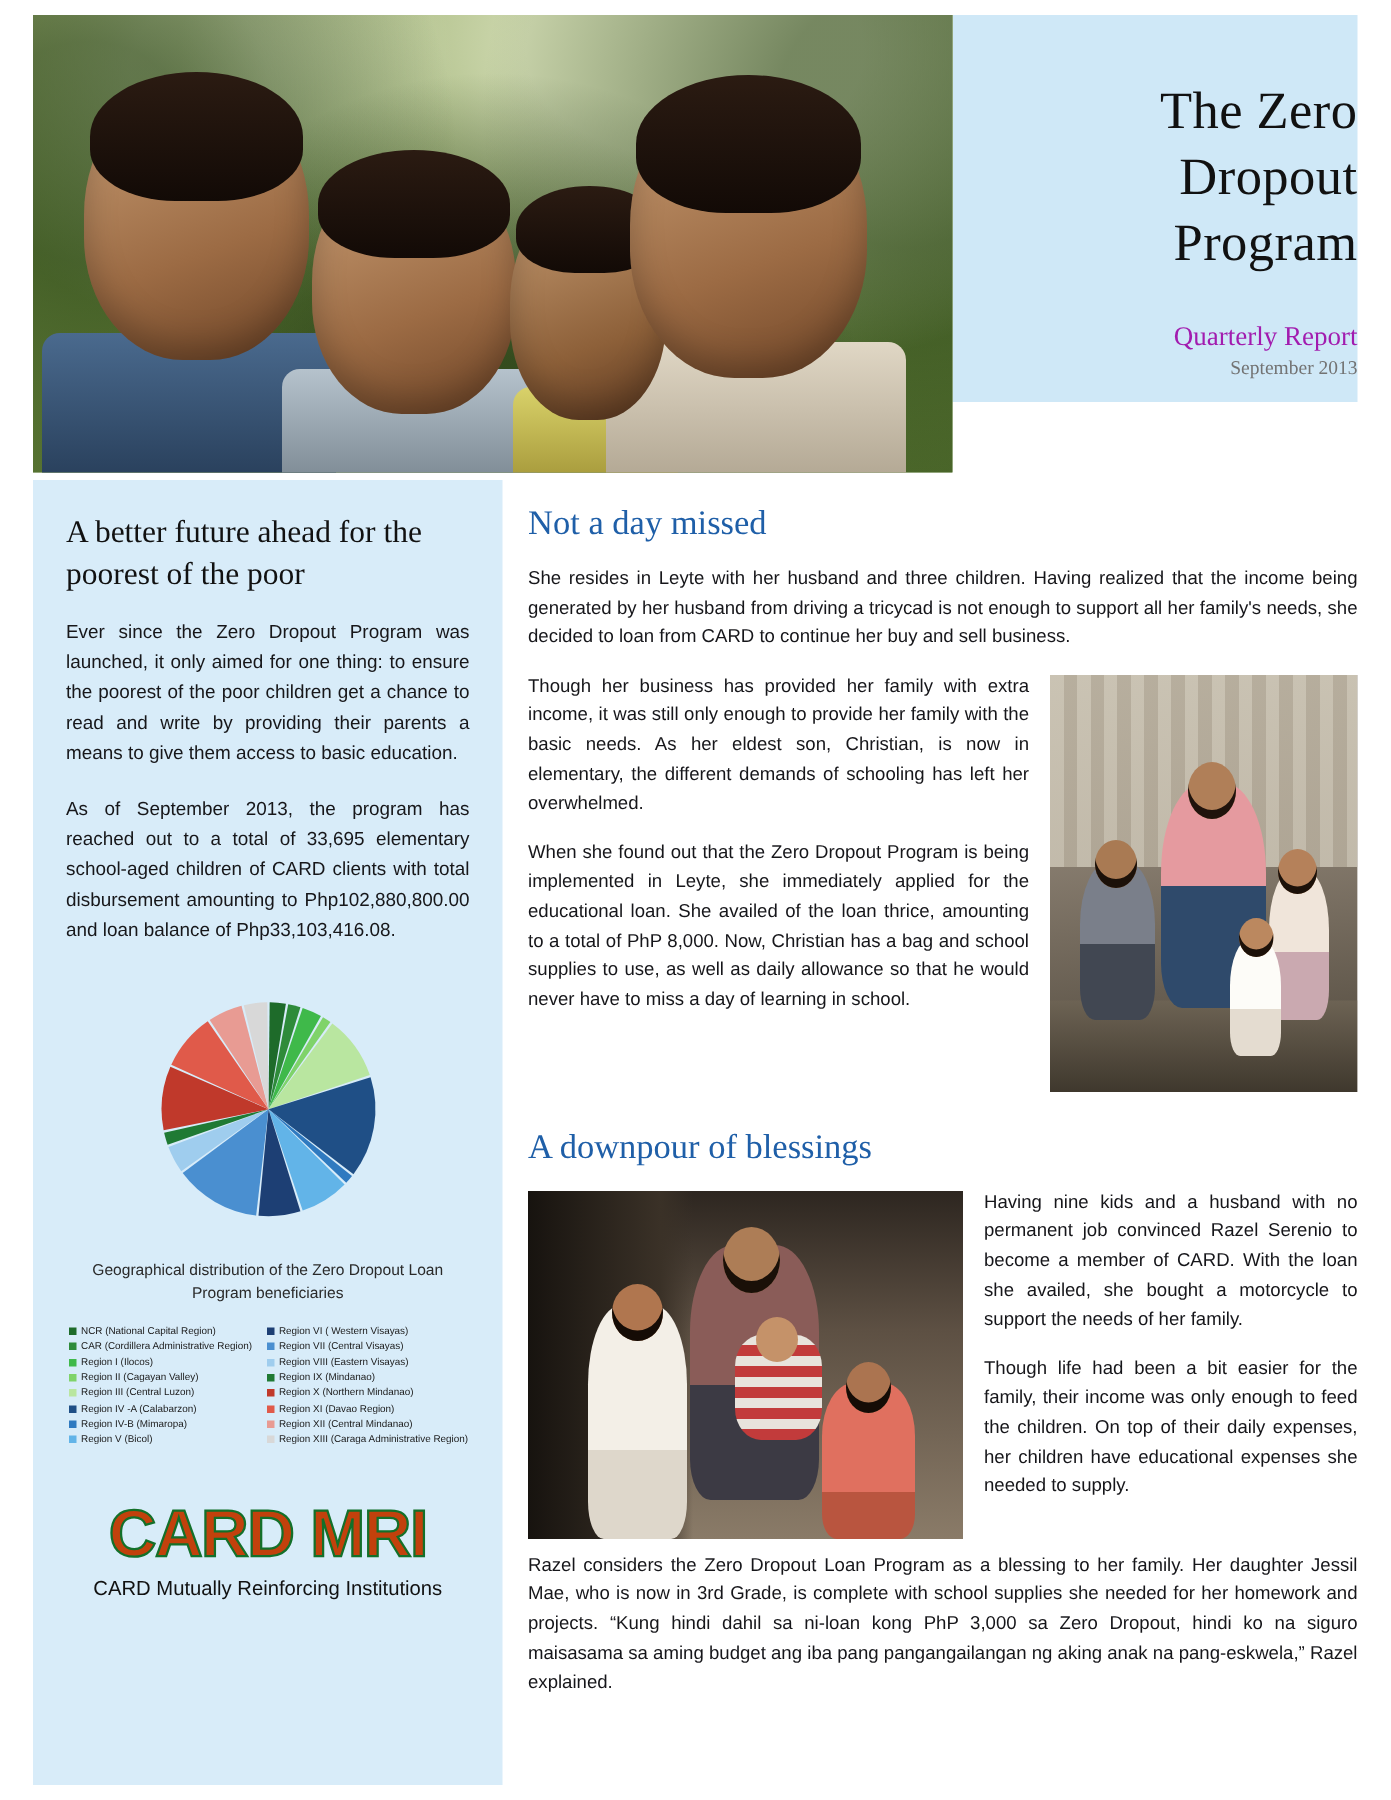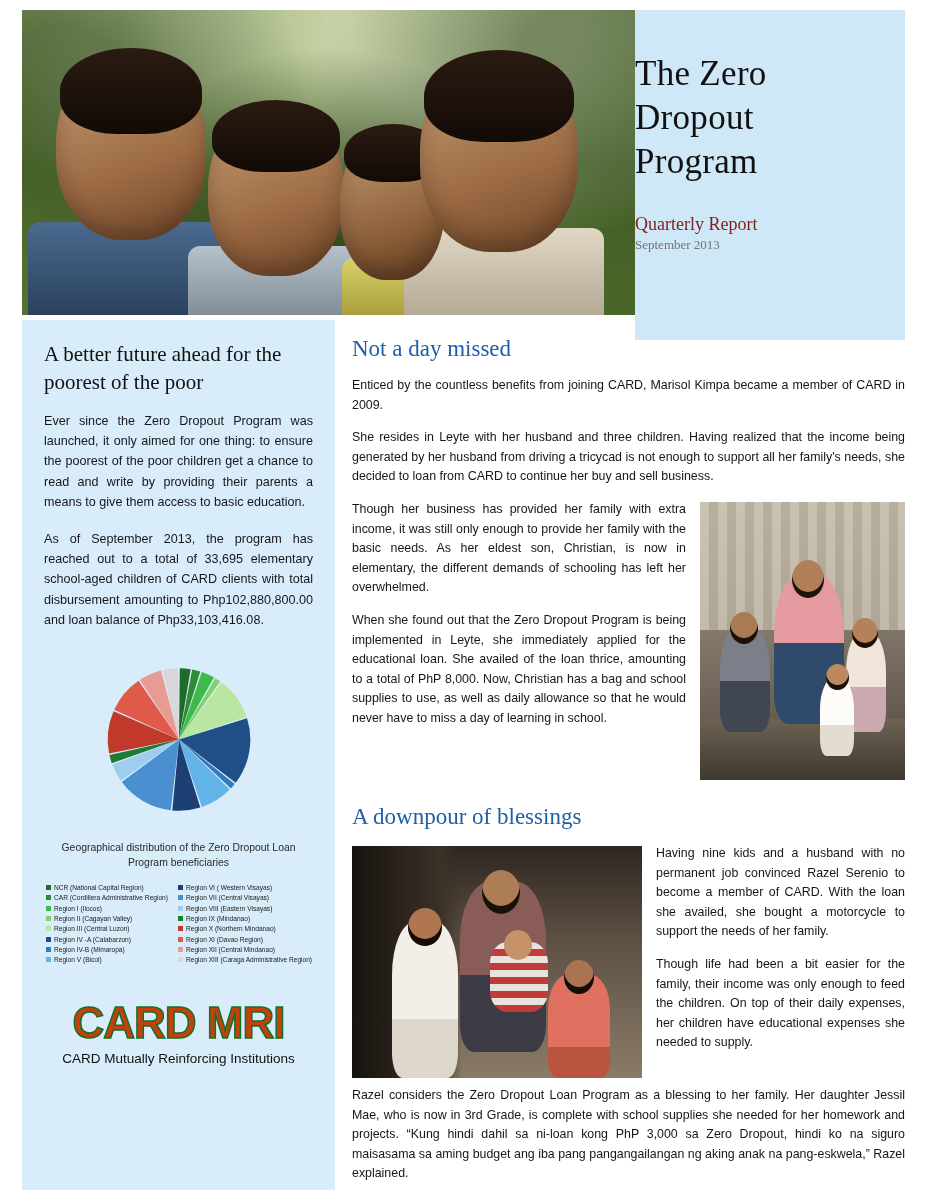--- a/index.html
+++ b/index.html
@@ -68,36 +68,36 @@
   .shirt {
     position: absolute;
     border-radius: 12px 12px 0 0;
   }
   .shirt.s1 { left: 6px;   top: 212px; width: 196px; height: 96px; background: linear-gradient(180deg,#4a6a8e,#29405c); }
   .shirt.s2 { left: 166px; top: 236px; width: 170px; height: 72px; background: linear-gradient(180deg,#b5c2cc,#7f8c96); }
   .shirt.s3 { left: 320px; top: 248px; width: 110px; height: 60px; background: linear-gradient(180deg,#d9d26a,#a89b3c); }
   .shirt.s4 { left: 382px; top: 218px; width: 200px; height: 90px; background: linear-gradient(180deg,#e0d7c5,#b3a894); }
 
   .hero-title {
-    width: 270px; height: 330px;
+    width: 270px; height: 258px;
     background: #cfe8f7;
-    text-align: left;
+    text-align: right;
     padding-top: 42px;
   }
   .hero-title .t {
     font-family: "Liberation Serif", serif;
     font-size: 35px;
     line-height: 1.26;
     color: #111111;
     letter-spacing: 0.3px;
   }
   .hero-title .sub1 {
     font-family: "Liberation Serif", serif;
     font-size: 18px;
-    color: #7f1d1d;
+    color: #a21caf;
     margin-top: 30px;
   }
   .hero-title .sub2 {
     font-family: "Liberation Serif", serif;
     font-size: 13px;
     color: #737373;
     margin-top: 2px;
   }
 
   
@@ -382,21 +382,20 @@
     </div>
 
     <div class="logo-wrap">
       <div class="logo-card">CARD MRI</div>
       <div class="logo-sub">CARD Mutually Reinforcing Institutions</div>
     </div>
   </div>
 
   <div class="main">
     <h2 class="sec">Not a day missed</h2>
-    <p class="body-p">Enticed by the countless benefits from joining CARD, Marisol Kimpa became a member of CARD in 2009.</p>
     <p class="body-p">She resides in Leyte with her husband and three children. Having realized that the income being generated by her husband from driving a tricycad is not enough to support all her family's needs, she decided to loan from CARD to continue her buy and sell business.</p>
 
     <div class="flow">
       <div class="photo2">
         <div class="bg"></div>
           <div class="wall"></div>
           <div class="ground"></div>
         <div class="p2-person p2-boy"></div>
           <div class="p2-boy-head"></div>
         <div class="p2-person p2-mom"></div>

